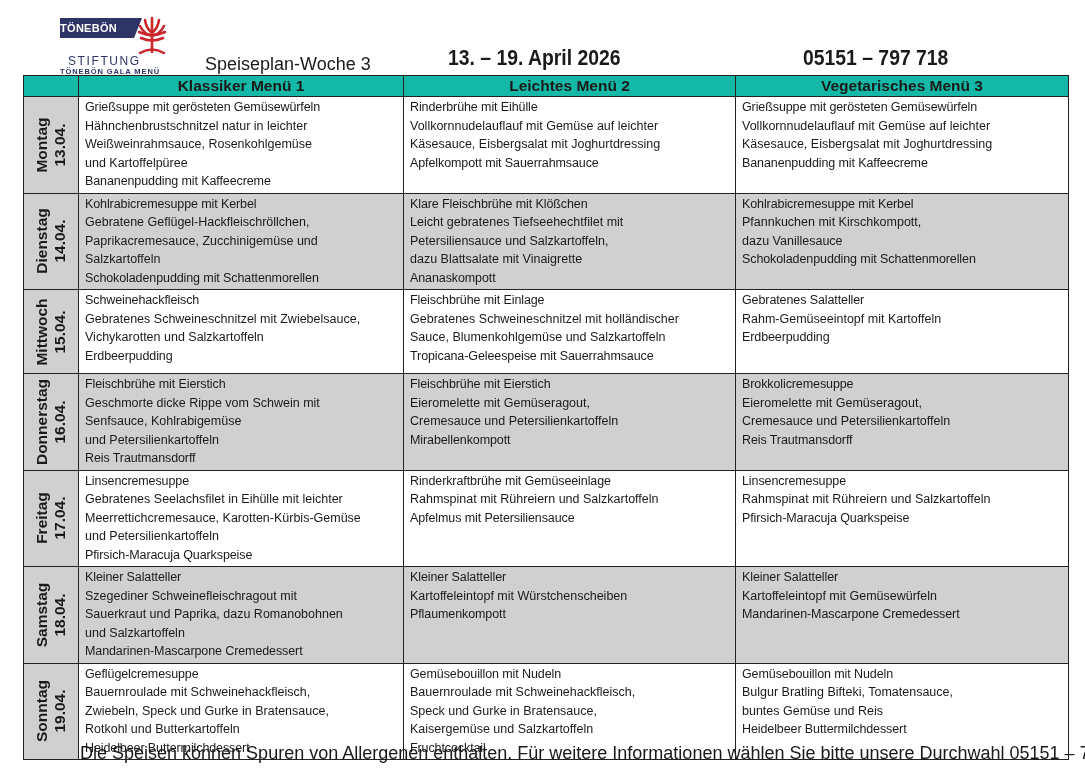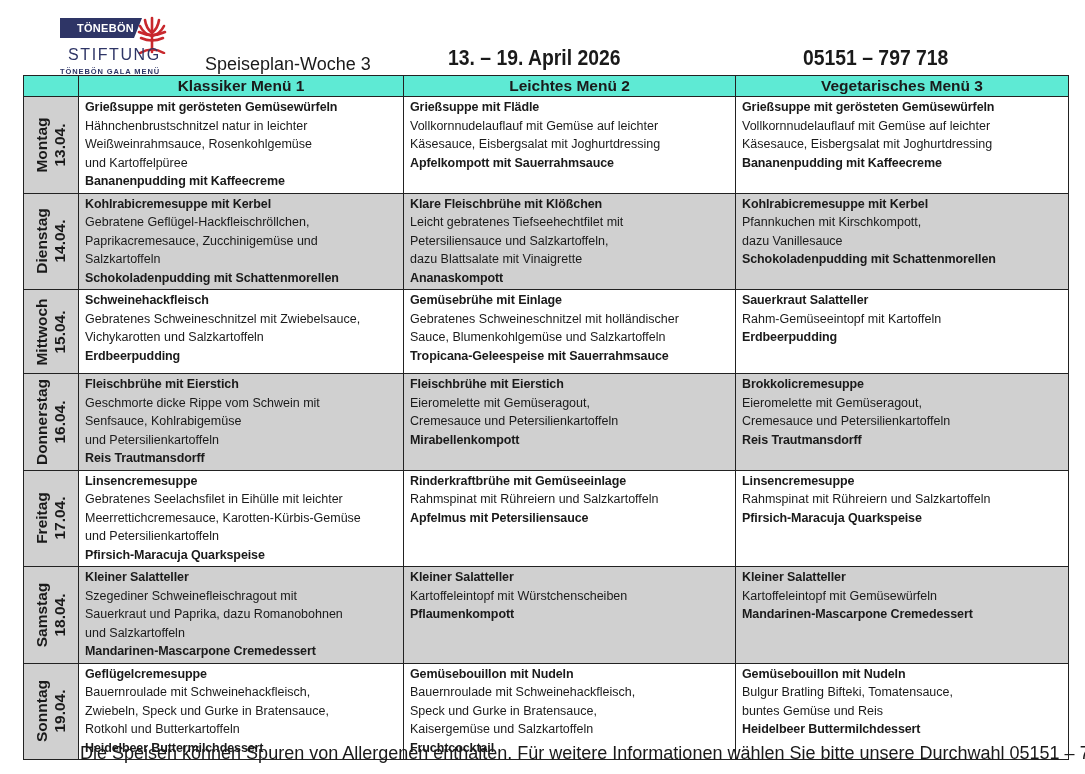--- a/index.html
+++ b/index.html
@@ -1,36 +1,36 @@
 <!DOCTYPE html>
 <html><head>
 <meta charset="utf-8">
 <style>
   html, body { margin: 0; padding: 0; background: #ffffff; }
   body { width: 1085px; height: 774px; position: relative; overflow: hidden; font-family: "Liberation Sans", sans-serif; color: #1a1a1a; }
   .logo { position: absolute; left: 60px; top: 18px; width: 112px; height: 50px; }
-  .logo-box { position: absolute; left: 0; top: 0; width: 74px; height: 20px; background: #2e3566; color: #fff; font-weight: bold; font-size: 11px; line-height: 20px; text-align: right; letter-spacing: 0.3px; }
+  .logo-box { position: absolute; left: 0; top: 0; width: 74px; height: 20px; background: #2e3566; color: #fff; font-weight: bold; font-size: 11px; line-height: 20px; text-align: left; letter-spacing: 0.3px; }
   .logo-box::after { content: ""; position: absolute; right: -8px; top: 0; border-top: 20px solid #2e3566; border-right: 8px solid transparent; }
-  .logo-stiftung { position: absolute; left: 8px; top: 28px; font-size: 16px; letter-spacing: 1.6px; color: #2e3566; }
+  .logo-stiftung { position: absolute; left: 8px; top: 36px; font-size: 12px; letter-spacing: 1.6px; color: #2e3566; }
   .logo-gala { position: absolute; left: 0; top: 37px; font-size: 7.5px; font-weight: bold; letter-spacing: 0.9px; color: #2e3566; white-space: nowrap; margin-top: 12px; }
   .logo-tree { position: absolute; left: 76px; top: -2px; width: 32px; height: 38px; }
   .week-label { position: absolute; left: 205px; top: 54px; font-size: 18px; }
   .date-range { position: absolute; left: 448px; top: 45px; font-size: 22px; font-weight: bold; transform: scaleX(0.88); transform-origin: left top; white-space: nowrap; }
   .phone { position: absolute; left: 803px; top: 45px; font-size: 22px; font-weight: bold; transform: scaleX(0.88); transform-origin: left top; white-space: nowrap; }
   table.menu { position: absolute; left: 23px; top: 75px; width: 1045px; border-collapse: collapse; table-layout: fixed; }
   table.menu td, table.menu th { border: 1.3px solid #222; vertical-align: top; padding: 0; }
-  table.menu th { background: #5eead4; font-size: 15.5px; font-weight: bold; height: 20px; line-height: 20px; text-align: center; }
+  table.menu th { background: #14b8a6; font-size: 15.5px; font-weight: bold; height: 20px; line-height: 20px; text-align: center; }
   .col-day { width: 55px; }
   .col-m1 { width: 325px; }
   .col-m2 { width: 332px; }
   .col-m3 { width: 333px; }
   td.day { background: #d0d0d0; position: relative; }
   .day-inner { position: absolute; left: 50%; top: 50%; transform: translate(-50%, -50%) rotate(-90deg); white-space: nowrap; text-align: center; font-weight: bold; font-size: 15.5px; line-height: 18px; }
   .cell { padding: 1px 6px 2px 6px; font-size: 12.5px; line-height: 18.5px; }
-  .cell .soup, .cell .dessert { font-weight: bold; white-space: nowrap; letter-spacing: -0.1px; }
+  .cell .soup, .cell .dessert { font-weight: normal; white-space: nowrap; letter-spacing: -0.1px; }
   .cell .main { font-weight: normal; white-space: pre-line; }
   tr.shaded td { background: #d0d0d0; }
   tr.r1 { height: 92px; } tr.r2 { height: 93px; } tr.r3 { height: 84px; } tr.r4 { height: 94px; }
   tr.r5 { height: 93px; } tr.r6 { height: 92px; } tr.r7 { height: 92px; }
   .footer { position: absolute; left: 80px; top: 743px; font-size: 18px; white-space: nowrap; }
 </style>
 </head>
 <body>
 
 <div class="logo">
@@ -83,21 +83,21 @@
           <div class="cell">
             <div class="soup">Grießsuppe mit gerösteten Gemüsewürfeln</div>
             <div class="main">Hähnchenbrustschnitzel natur in leichter
 Weißweinrahmsauce, Rosenkohlgemüse
 und Kartoffelpüree</div>
             <div class="dessert">Bananenpudding mit Kaffeecreme</div>
           </div>
         </td>
       <td>
           <div class="cell">
-            <div class="soup">Grießsuppe mit Flädle</div>
+            <div class="soup">Rinderbrühe mit Eihülle</div>
             <div class="main">Vollkornnudelauflauf mit Gemüse auf leichter
 Käsesauce, Eisbergsalat mit Joghurtdressing</div>
             <div class="dessert">Apfelkompott mit Sauerrahmsauce</div>
           </div>
         </td>
       <td>
           <div class="cell">
             <div class="soup">Grießsuppe mit gerösteten Gemüsewürfeln</div>
             <div class="main">Vollkornnudelauflauf mit Gemüse auf leichter
 Käsesauce, Eisbergsalat mit Joghurtdressing</div>
@@ -149,29 +149,29 @@
       <td>
           <div class="cell">
             <div class="soup">Schweinehackfleisch</div>
             <div class="main">Gebratenes Schweineschnitzel mit Zwiebelsauce,
 Vichykarotten und Salzkartoffeln</div>
             <div class="dessert">Erdbeerpudding</div>
           </div>
         </td>
       <td>
           <div class="cell">
-            <div class="soup">Gemüsebrühe mit Einlage</div>
+            <div class="soup">Fleischbrühe mit Einlage</div>
             <div class="main">Gebratenes Schweineschnitzel mit holländischer
 Sauce, Blumenkohlgemüse und Salzkartoffeln</div>
             <div class="dessert">Tropicana-Geleespeise mit Sauerrahmsauce</div>
           </div>
         </td>
       <td>
           <div class="cell">
-            <div class="soup">Sauerkraut Salatteller</div>
+            <div class="soup">Gebratenes Salatteller</div>
             <div class="main">Rahm-Gemüseeintopf mit Kartoffeln</div>
             <div class="dessert">Erdbeerpudding</div>
           </div>
         </td>
     </tr>
     <tr class="r4 shaded">
       <td class="day">
           <div class="day-inner">
             <div>Donnerstag</div>
             <div>16.04.</div>

